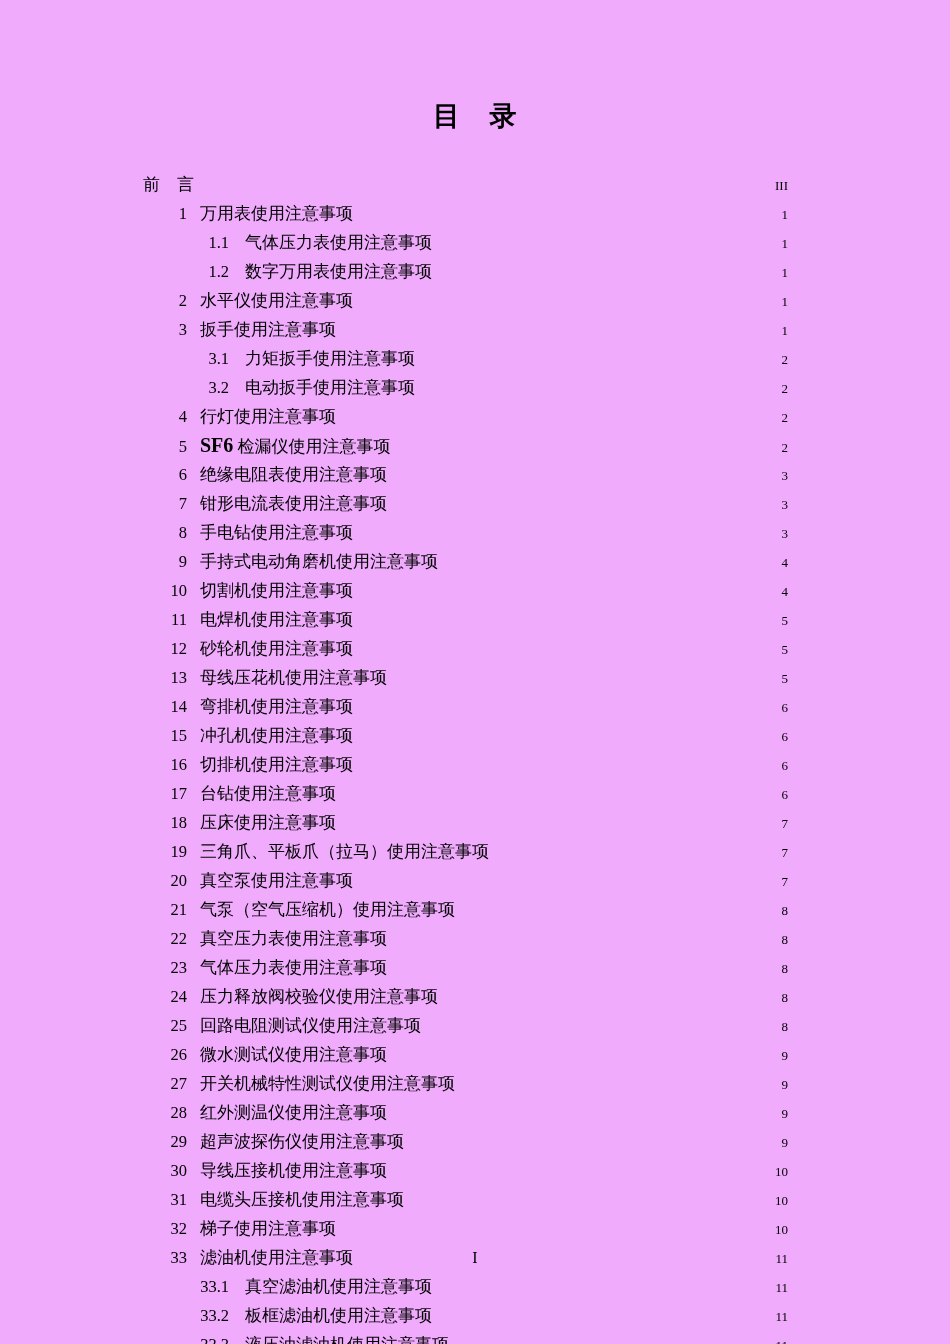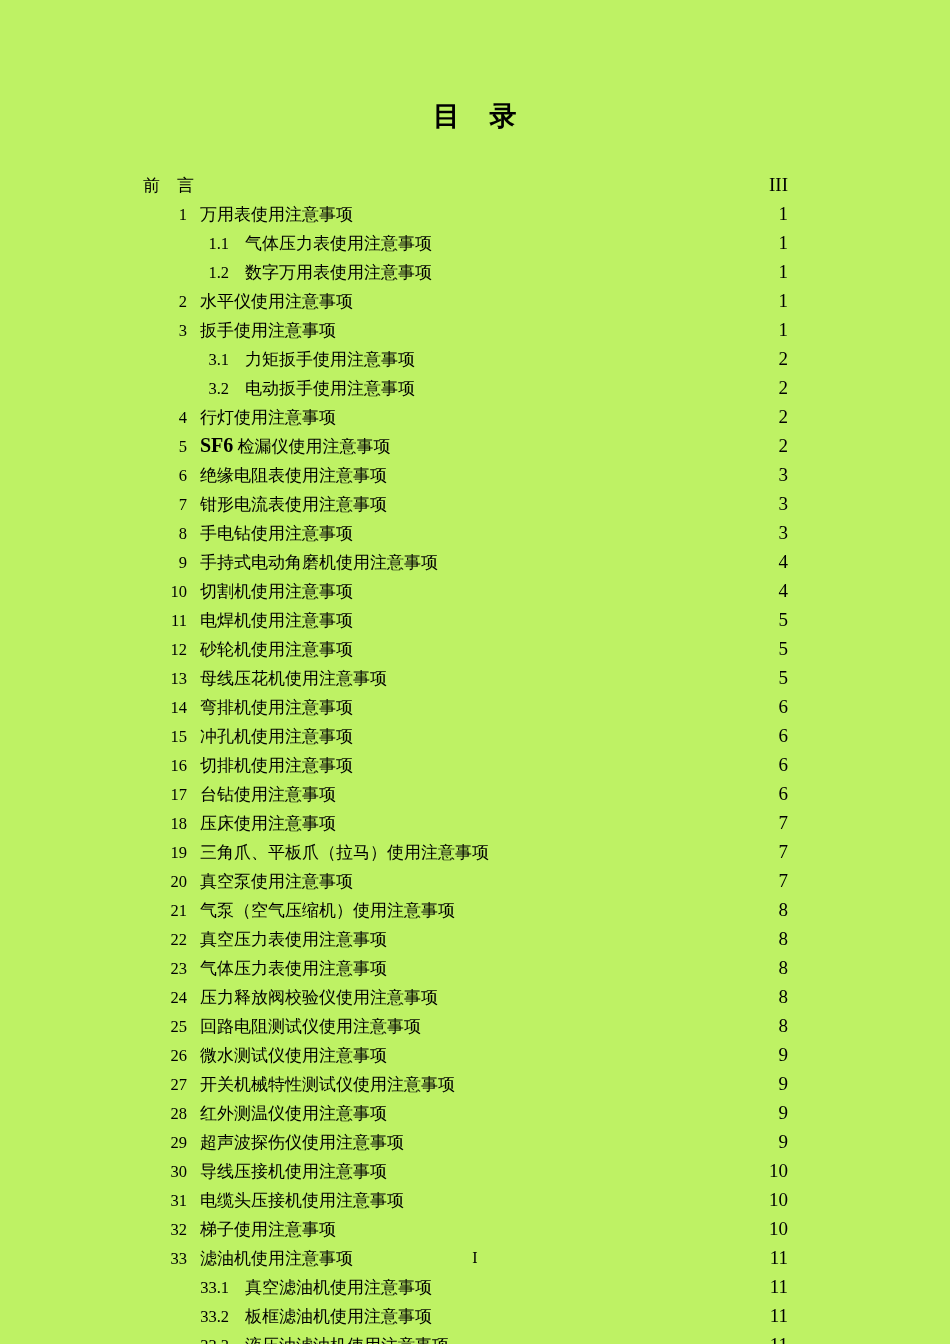--- a/index.html
+++ b/index.html
@@ -11,21 +11,21 @@
   body {
     font-family: "Liberation Serif", "DejaVu Serif", serif;
     color: #000000;
     -webkit-font-smoothing: none;
   }
   .page {
     position: relative;
     width: 950px;
     height: 1344px;
     margin: 0 auto;
-    background: #bef264;
+    background: #f0abfc;
     overflow: hidden;
     box-sizing: border-box;
   }
 
   
   .doc-title {
     position: absolute;
     top: 100px;
     left: 0;
     width: 950px;
@@ -80,21 +80,21 @@
     position: absolute;
     left: 0;
     top: 0;
     font-size: 15px;
     letter-spacing: 0.6px;
     white-space: nowrap;
     color: #000;
   }
   .toc-page {
     flex: 0 0 auto;
-    font-size: 19px;
+    font-size: 13px;
     text-align: right;
     padding-left: 1px;
   }
 
   
   
   .lvl-pre .toc-num { width: 0px; }
   .lvl-pre .toc-title {
     padding-left: 0px;
     letter-spacing: 0;

